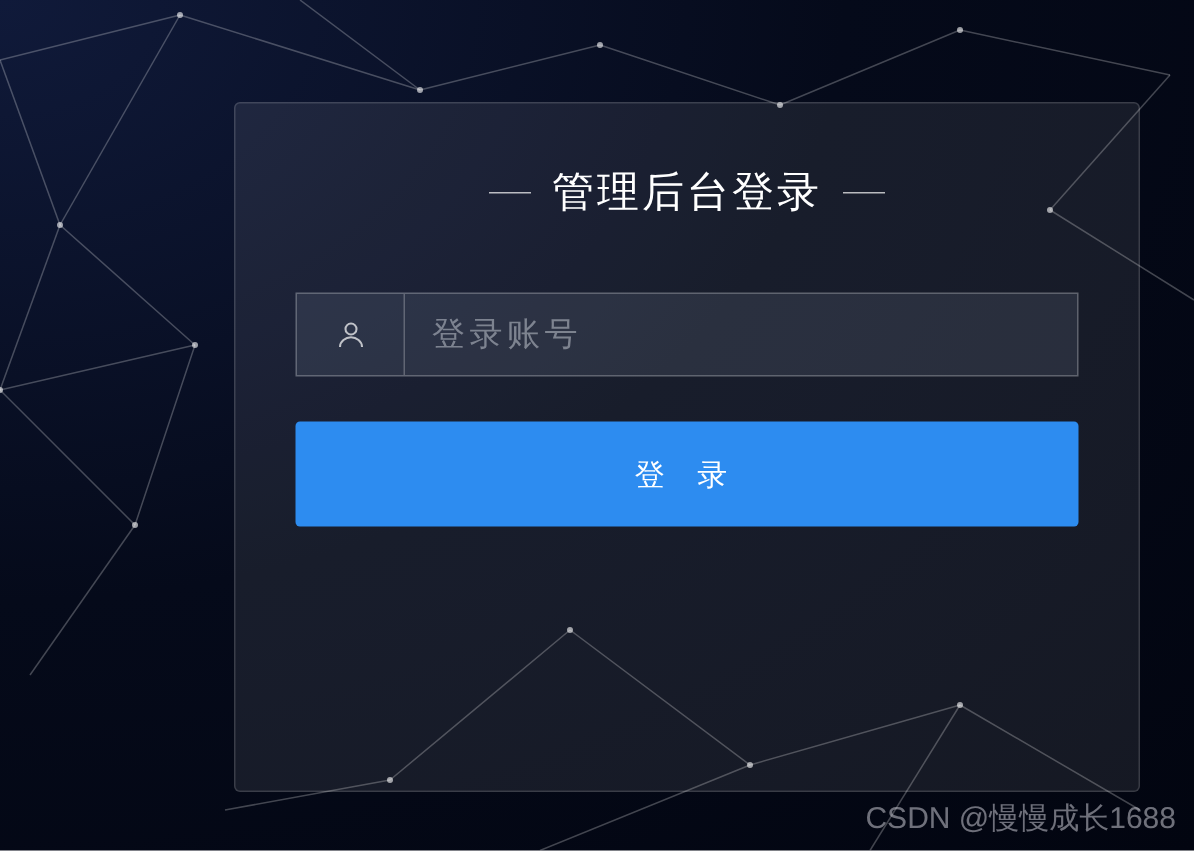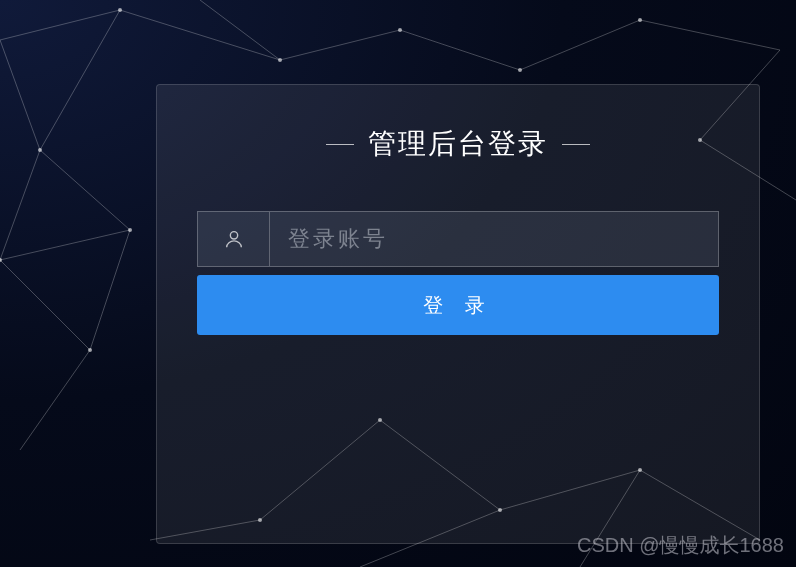--- a/index.html
+++ b/index.html
@@ -21,21 +21,21 @@
       position: absolute;
       top: 0;
       left: 0;
       width: 100%;
       height: 100%;
       pointer-events: none;
     }
     
     .login-panel {
       position: absolute;
-      top: 84px;
+      top: 68px;
       left: 156px;
       width: 604px;
       height: 460px;
       background: rgba(255, 255, 255, 0.08);
       border: 1px solid rgba(255, 255, 255, 0.15);
       border-radius: 4px;
       padding: 40px 40px 30px 40px;
     }
     
     .title-row {
@@ -56,20 +56,21 @@
       font-size: 28px;
       font-weight: 400;
       margin: 0 14px;
       letter-spacing: 2px;
     }
     
     .input-group {
       display: flex;
       width: 100%;
       height: 56px;
+      margin-bottom: 22px;
       border: 1px solid rgba(255, 255, 255, 0.25);
       background: rgba(150, 160, 180, 0.15);
     }
     
     .input-icon {
       width: 72px;
       display: flex;
       align-items: center;
       justify-content: center;
       border-right: 1px solid rgba(255, 255, 255, 0.25);
@@ -93,21 +94,21 @@
       color: rgba(255, 255, 255, 0.9);
       letter-spacing: 3px;
     }
     
     .input-field::placeholder {
       color: rgba(180, 185, 195, 0.6);
     }
     
     .login-button {
       width: 100%;
-      height: 60px;
+      height: 70px;
       background: #2d8cf0;
       border: none;
       border-radius: 3px;
       color: #ffffff;
       font-size: 20px;
       letter-spacing: 8px;
       cursor: pointer;
       margin-top: 8px;
       margin-bottom: 30px;
     }

